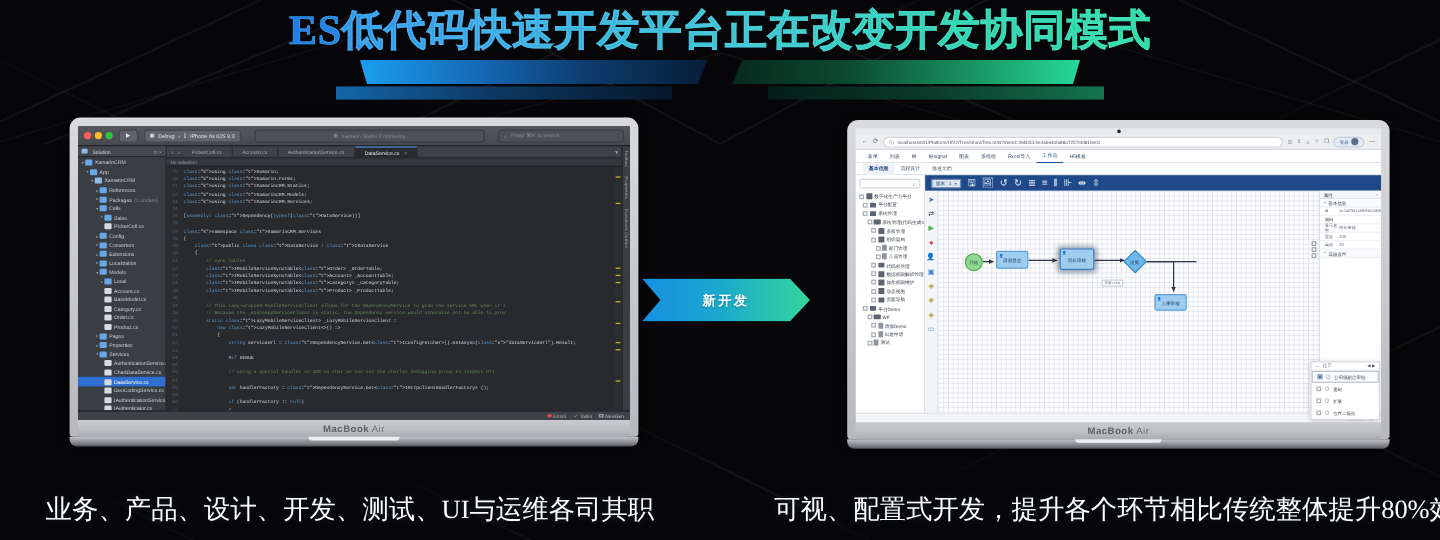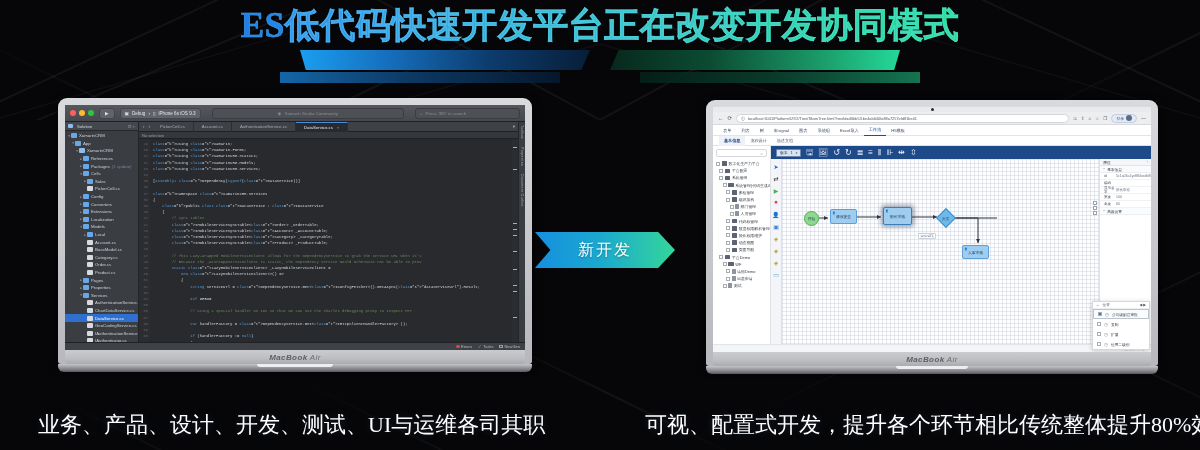--- a/index.html
+++ b/index.html
@@ -32,21 +32,21 @@
   .deco2{position:absolute;top:72px;height:11px;z-index:3;opacity:.85;}
   #deco-blue2{left:280px;width:280px;background:linear-gradient(90deg,#1777c4 0%,#0e4376 45%,#061a30 100%);}
   #deco-green2{left:640px;width:280px;background:linear-gradient(90deg,#05221a 0%,#0b4531 50%,#17875d 100%);}
   
   .laptop{position:absolute;z-index:5;}
   .lid{background:linear-gradient(180deg,#d9dadd 0%,#c6c8cc 55%,#b6b8bd 100%);
        border-radius:9px 9px 3px 3px;padding:7px 7px 0 7px;
        box-shadow:0 2px 10px rgba(0,0,0,.8);}
   .screen{background:#1b1b1f;overflow:hidden;position:relative;}
   .chinbar{height:14px;background:linear-gradient(180deg,#c9cbcf 0%,#bcbec2 60%,#a9abb0 100%);
-    display:flex;align-items:center;justify-content:center;border-radius:0 0 3px 3px;font-style:italic;}
+    display:flex;align-items:center;justify-content:center;border-radius:0 0 3px 3px;}
   .chin-label{font-size:8px;color:#6c6e73;letter-spacing:.4px;}
   .chin-label b{font-weight:bold;color:#5d5f64;}
   .base{height:8px;background:linear-gradient(180deg,#c3c5c9 0%,#9a9ca1 40%,#7d7f84 70%,#55575c 100%);
     border-radius:0 0 6px 6px;position:relative;}
   .base:after{content:"";position:absolute;left:42%;top:0;width:16%;height:3px;background:#eceef1;border-radius:0 0 4px 4px;}
   
   #vs{width:100%;height:100%;background:#2d2f33;display:flex;flex-direction:column;font-size:4px;color:#c9ccd1;}
   #vs-toolbar{height:17px;background:linear-gradient(180deg,#56585d 0%,#47494e 100%);display:flex;align-items:center;
       padding:0 5px;gap:5px;border-bottom:1px solid #1e2023;}
   .tl{display:flex;gap:3px;}
@@ -141,21 +141,21 @@
   .ctxrow.sel{border:1px solid #bcc3cd;background:#fafbfd;}
   .ctxrow.sel:before{content:"";position:absolute;}
   .cbx{width:4px;height:4px;border:1px solid #a8adb5;flex:0 0 auto;}
   .cicon{font-size:4.5px;color:#7f8690;}
   #br-bottom{height:8px;background:#f4f5f7;border-top:1px solid #e2e4e8;display:flex;align-items:center;justify-content:flex-end;padding-right:6px;font-size:3.5px;color:#8a9099;}
   
   #ribbon{position:absolute;left:535px;top:232px;width:140px;height:36px;z-index:7;
     background:linear-gradient(90deg,#168fe0 0%,#1aa8cf 45%,#34d69a 100%);
     clip-path:polygon(0 0,88% 0,100% 50%,88% 100%,0 100%,11% 50%);
     display:flex;align-items:center;justify-content:center;}
-  #ribbon span{font-size:16px;font-weight:normal;color:#fff;letter-spacing:2px;text-shadow:0 1px 2px rgba(0,40,60,.35);}
+  #ribbon span{font-size:11px;font-weight:bold;color:#fff;letter-spacing:2px;text-shadow:0 1px 2px rgba(0,40,60,.35);}
   
   .caption{position:absolute;top:410px;font-size:22px;color:#ffffff;white-space:nowrap;
     font-family:"Liberation Serif","DejaVu Serif",serif;text-shadow:0 0 8px rgba(130,180,255,.18);}
   #cap-left{left:38px;}
   #cap-right{left:645px;}
 </style>
 </head>
 <body>
 
 <div id="bg-streaks">

